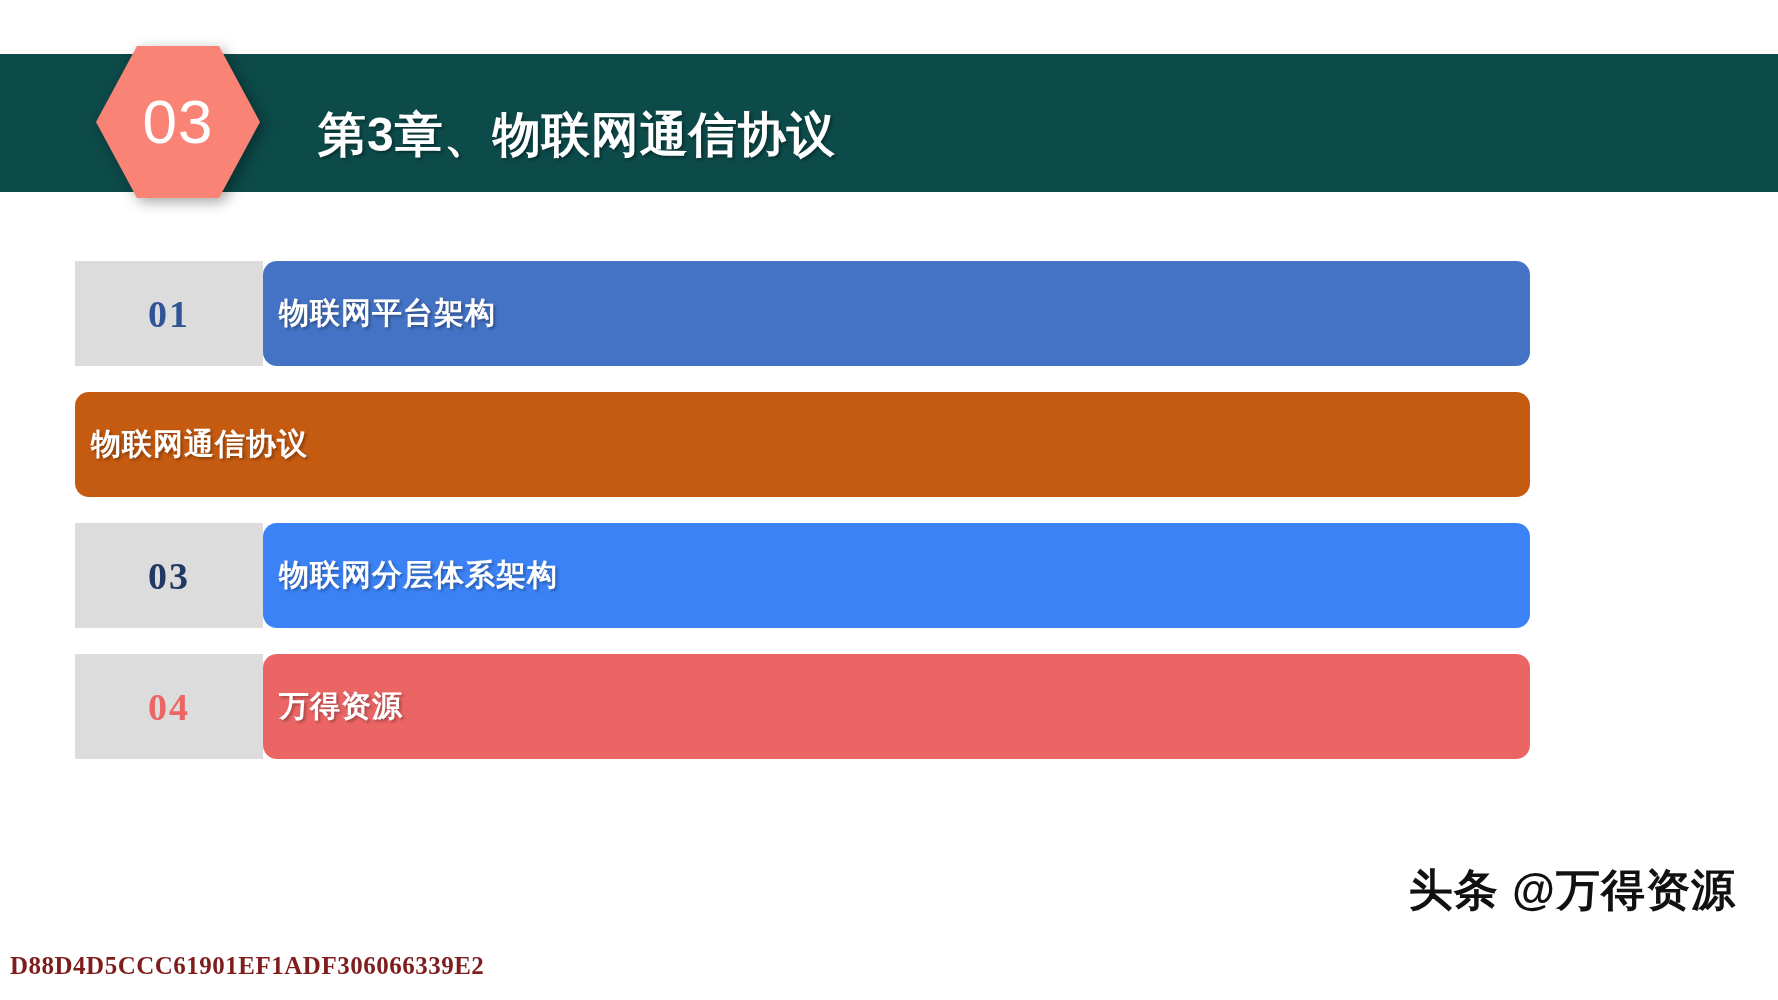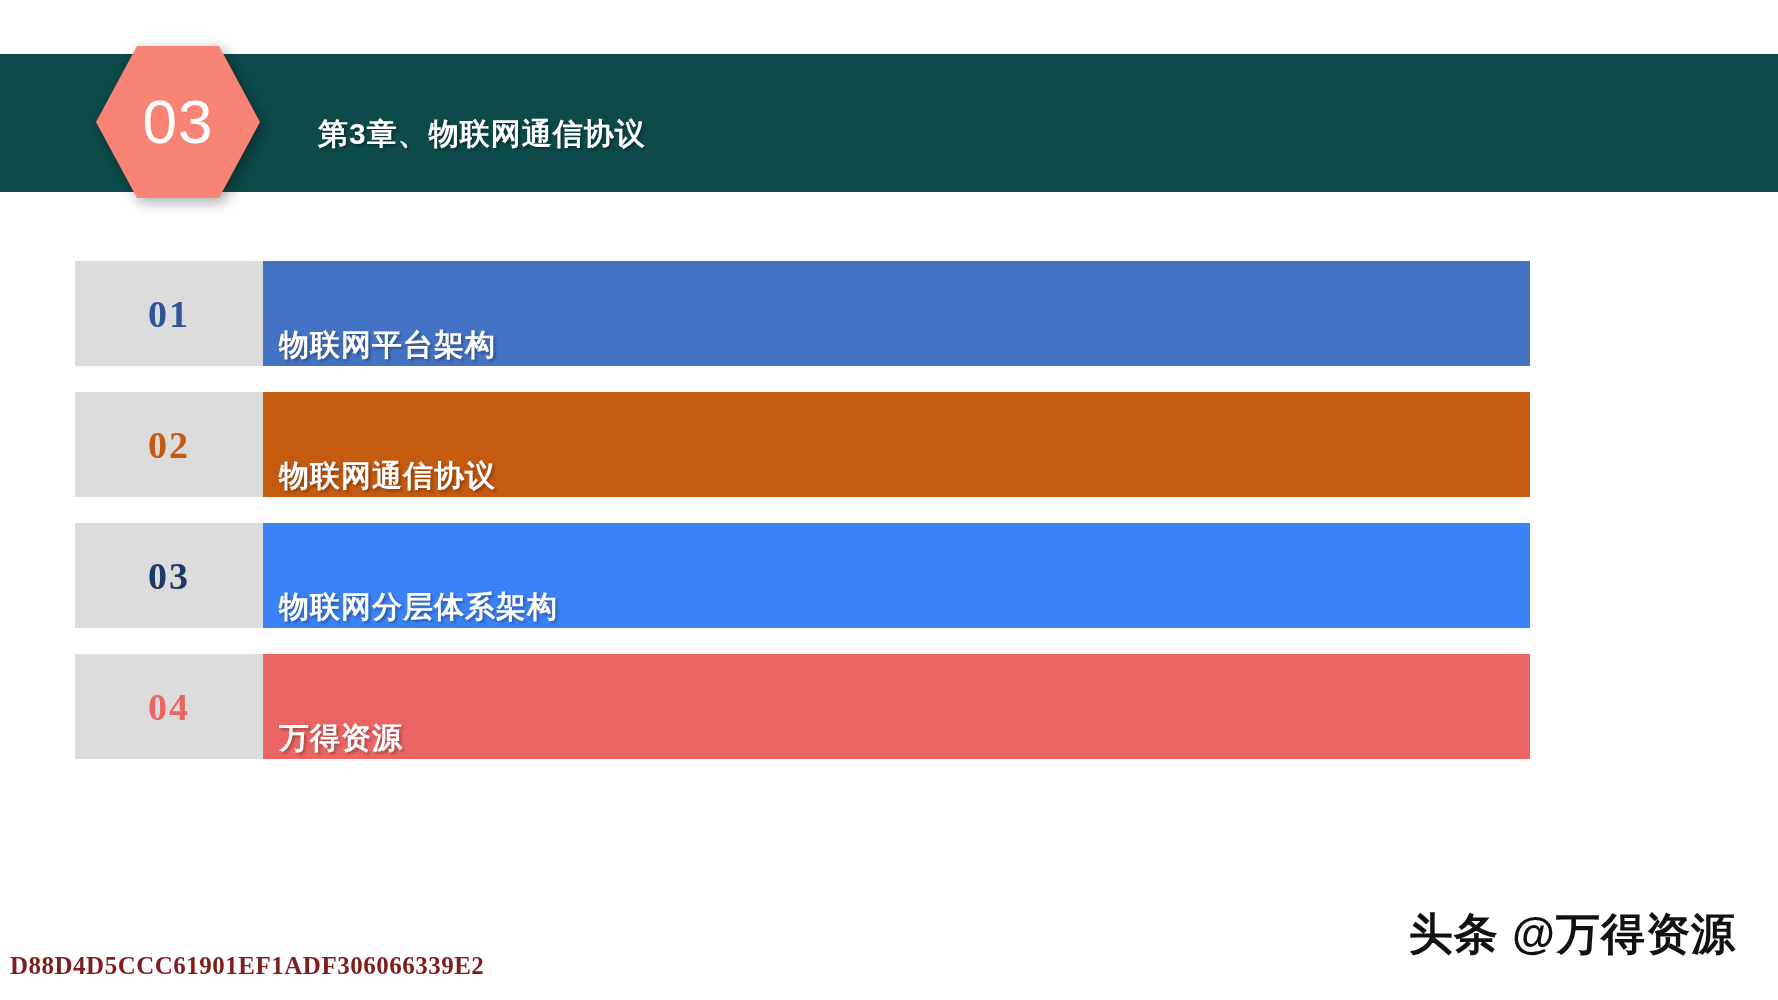--- a/index.html
+++ b/index.html
@@ -34,21 +34,21 @@
     background: #0D4A4A;
   }
 
   .header-title {
     position: absolute;
     left: 318px;
     top: 54px;
     height: 161px;
     display: flex;
     align-items: center;
-    font-size: 30px;
+    font-size: 48px;
     font-weight: bold;
     color: #ffffff;
     letter-spacing: 1px;
     white-space: nowrap;
     text-shadow: 2px 2px 3px rgba(0,0,0,0.35);
   }
 
   
   .hex-wrap {
     position: absolute;
@@ -104,22 +104,23 @@
     font-family: "Liberation Serif", serif;
     font-size: 38px;
     font-weight: bold;
     letter-spacing: 2px;
     line-height: 1;
   }
 
   .label-cell {
     flex: 1 1 auto;
     display: flex;
-    align-items: flex-end;
+    align-items: center;
     padding-left: 16px;
+    border-radius: 14px;
   }
   .label-text {
     font-size: 30px;
     font-weight: bold;
     color: #ffffff;
     letter-spacing: 1px;
     white-space: nowrap;
     text-shadow: 2px 2px 3px rgba(0,0,0,0.30);
   }
 
@@ -132,21 +133,21 @@
     font-size: 25px;
     font-weight: bold;
     letter-spacing: 0.5px;
     color: #7f1d1d;
     white-space: nowrap;
   }
 
   .brand-watermark {
     position: absolute;
     right: 42px;
-    top: 905px;
+    top: 861px;
     font-size: 44px;
     font-weight: bold;
     color: #111111;
     white-space: nowrap;
     letter-spacing: 1px;
   }
 </style>
 </head>
 <body>
 
@@ -167,23 +168,20 @@
     <div class="agenda-row">
       <div class="num-cell">
         <span class="num-text" style="color:#2F5597">01</span>
       </div>
       <div class="label-cell" style="background:#4472C4">
         <span class="label-text">物联网平台架构</span>
       </div>
     </div>
 
     <div class="agenda-row">
-      <div class="num-cell">
-        <span class="num-text" style="color:#C55A11">02</span>
-      </div>
       <div class="label-cell" style="background:#C55A11">
         <span class="label-text">物联网通信协议</span>
       </div>
     </div>
 
     <div class="agenda-row">
       <div class="num-cell">
         <span class="num-text" style="color:#203864">03</span>
       </div>
       <div class="label-cell" style="background:#3b82f6">

